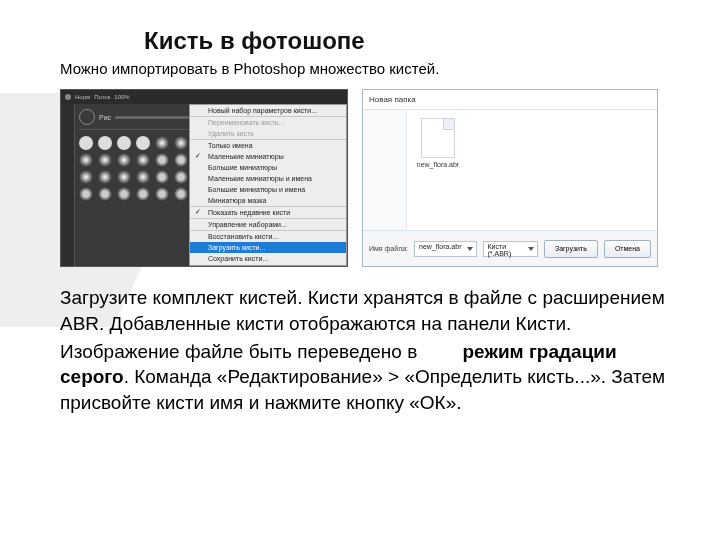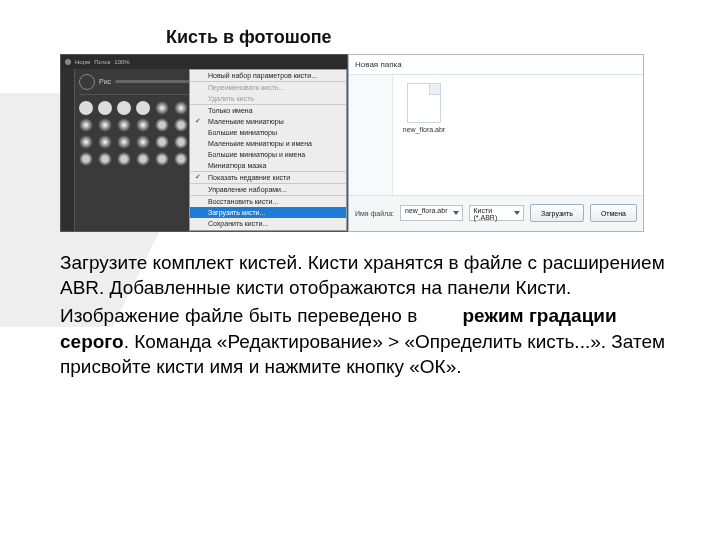--- a/index.html
+++ b/index.html
@@ -14,26 +14,26 @@
   .bg-hex {
     position: absolute;
     left: -60px; top: 80px;
     width: 230px; height: 260px;
     background: #eeeeee;
     clip-path: polygon(25% 5%, 75% 5%, 100% 50%, 75% 95%, 25% 95%, 0% 50%);
     z-index: 0;
   }
   .content { position: relative; z-index: 1; padding: 28px 40px 20px 60px; }
   .title {
-    font-size: 18px; font-weight: 700;
-    margin-left: 106px; line-height: 1.1; margin-bottom: 6px;
+    font-size: 24px; font-weight: 700;
+    margin-left: 84px; line-height: 1.1; margin-bottom: 6px;
     color:#111;
   }
   .intro { font-size: 15px; margin: 2px 0 12px 0; }
-  .figs { display: flex; margin-bottom: 18px; }
+  .figs { display: flex; gap: 14px; margin-bottom: 18px; }
   
   .ps {
     width: 288px; height: 178px;
     background: #3a3a3a;
     border: 1px solid #555;
     position: relative;
     font-size: 7px; font-family: Arial, sans-serif;
     overflow: hidden;
   }
   .ps .topbar {
@@ -97,20 +97,21 @@
   .para { font-size: 19px; line-height: 1.35; margin-top: 2px; }
   .para b { font-weight: 700; margin-left: 40px; }
 </style>
 </head>
 <body>
 
 <div class="bg-hex"></div>
 
 <div class="content">
   <h1 class="title">Кисть в фотошопе</h1>
+  <p class="intro">Можно импортировать в Photoshop множество кистей.</p>
 
   <div class="figs">
 
     <div class="ps">
       <div class="topbar">
         <span class="dot"></span>
         <span class="lbl">Норм</span>
         <span class="lbl">Поток</span>
         <span class="lbl">100%</span>
       </div>

